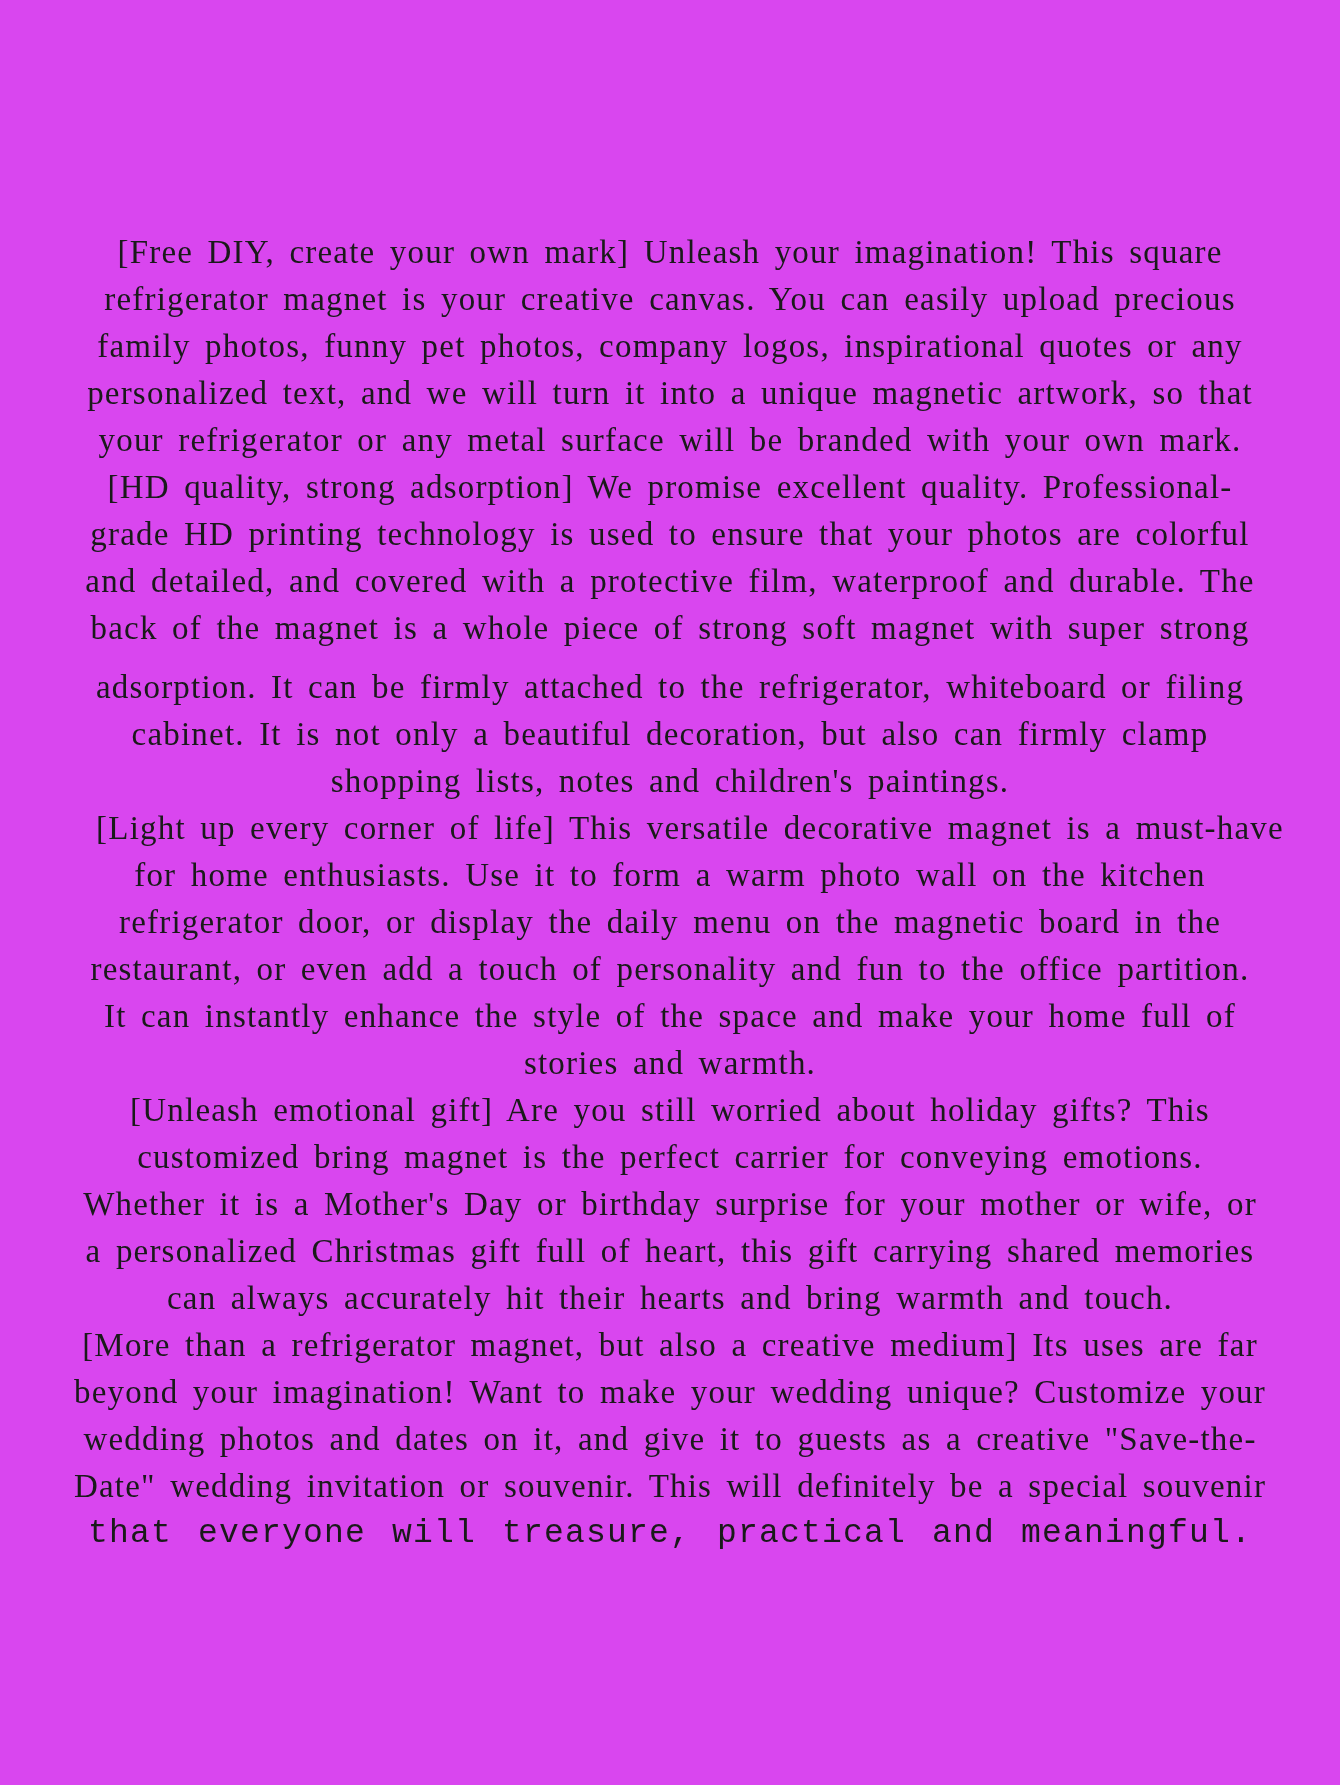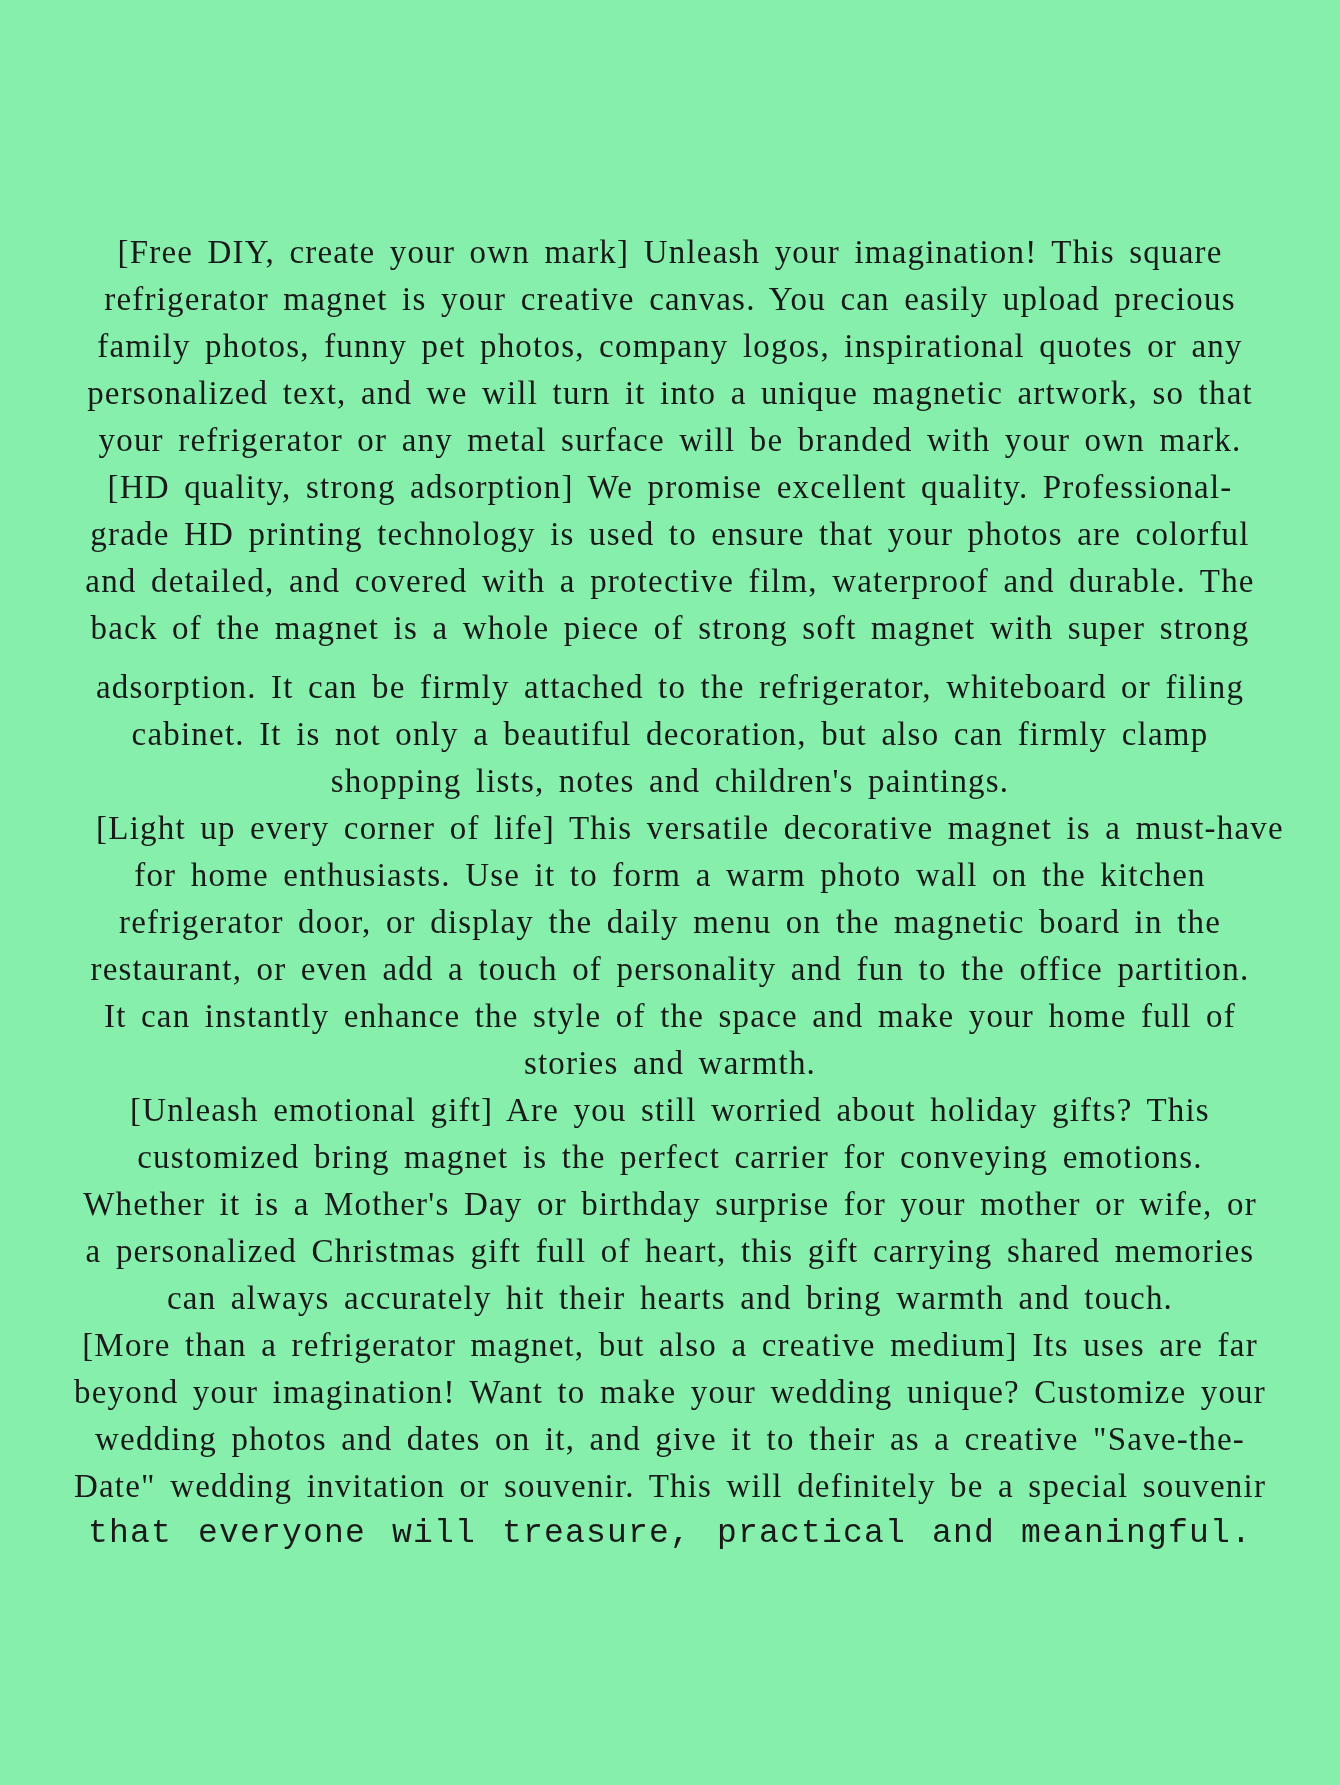--- a/index.html
+++ b/index.html
@@ -8,21 +8,21 @@
   }
   body {
     width: 1340px;
     height: 1785px;
     overflow: hidden;
     background: #ffffff;
   }
   .page {
     width: 1340px;
     height: 1785px;
-    background: #86efac;
+    background: #d946ef;
     position: relative;
   }
   .description {
     padding-top: 229px;
   }
   .description .line {
     font-family: "Liberation Serif", "DejaVu Serif", serif;
     font-size: 33px;
     line-height: 47px;
     letter-spacing: 1.2px;
@@ -55,17 +55,17 @@
       <div class="line" style="color: rgb(26, 26, 26);">restaurant, or even add a touch of personality and fun to the office partition.</div>
       <div class="line" style="color: rgb(26, 26, 26);">It can instantly enhance the style of the space and make your home full of</div>
       <div class="line" style="color: rgb(26, 26, 26);">stories and warmth.</div>
       <div class="line" style="color: rgb(26, 26, 26);">[Unleash emotional gift] Are you still worried about holiday gifts? This</div>
       <div class="line" style="color: rgb(26, 26, 26);">customized bring magnet is the perfect carrier for conveying emotions.</div>
       <div class="line" style="color: rgb(26, 26, 26);">Whether it is a Mother's Day or birthday surprise for your mother or wife, or</div>
       <div class="line" style="color: rgb(26, 26, 26);">a personalized Christmas gift full of heart, this gift carrying shared memories</div>
       <div class="line" style="color: rgb(26, 26, 26);">can always accurately hit their hearts and bring warmth and touch.</div>
       <div class="line" style="color: rgb(26, 26, 26);">[More than a refrigerator magnet, but also a creative medium] Its uses are far</div>
       <div class="line" style="color: rgb(26, 26, 26);">beyond your imagination! Want to make your wedding unique? Customize your</div>
-      <div class="line" style="color: rgb(26, 26, 26);">wedding photos and dates on it, and give it to their as a creative "Save-the-</div>
+      <div class="line" style="color: rgb(26, 26, 26);">wedding photos and dates on it, and give it to guests as a creative "Save-the-</div>
       <div class="line" style="color: rgb(26, 26, 26);">Date" wedding invitation or souvenir. This will definitely be a special souvenir</div>
       <div class="line" style="color: rgb(26, 26, 26); font-family: Liberation Mono, monospace;">that everyone will treasure, practical and meaningful.</div>
     </div>
 </div>
 
 </body></html>

